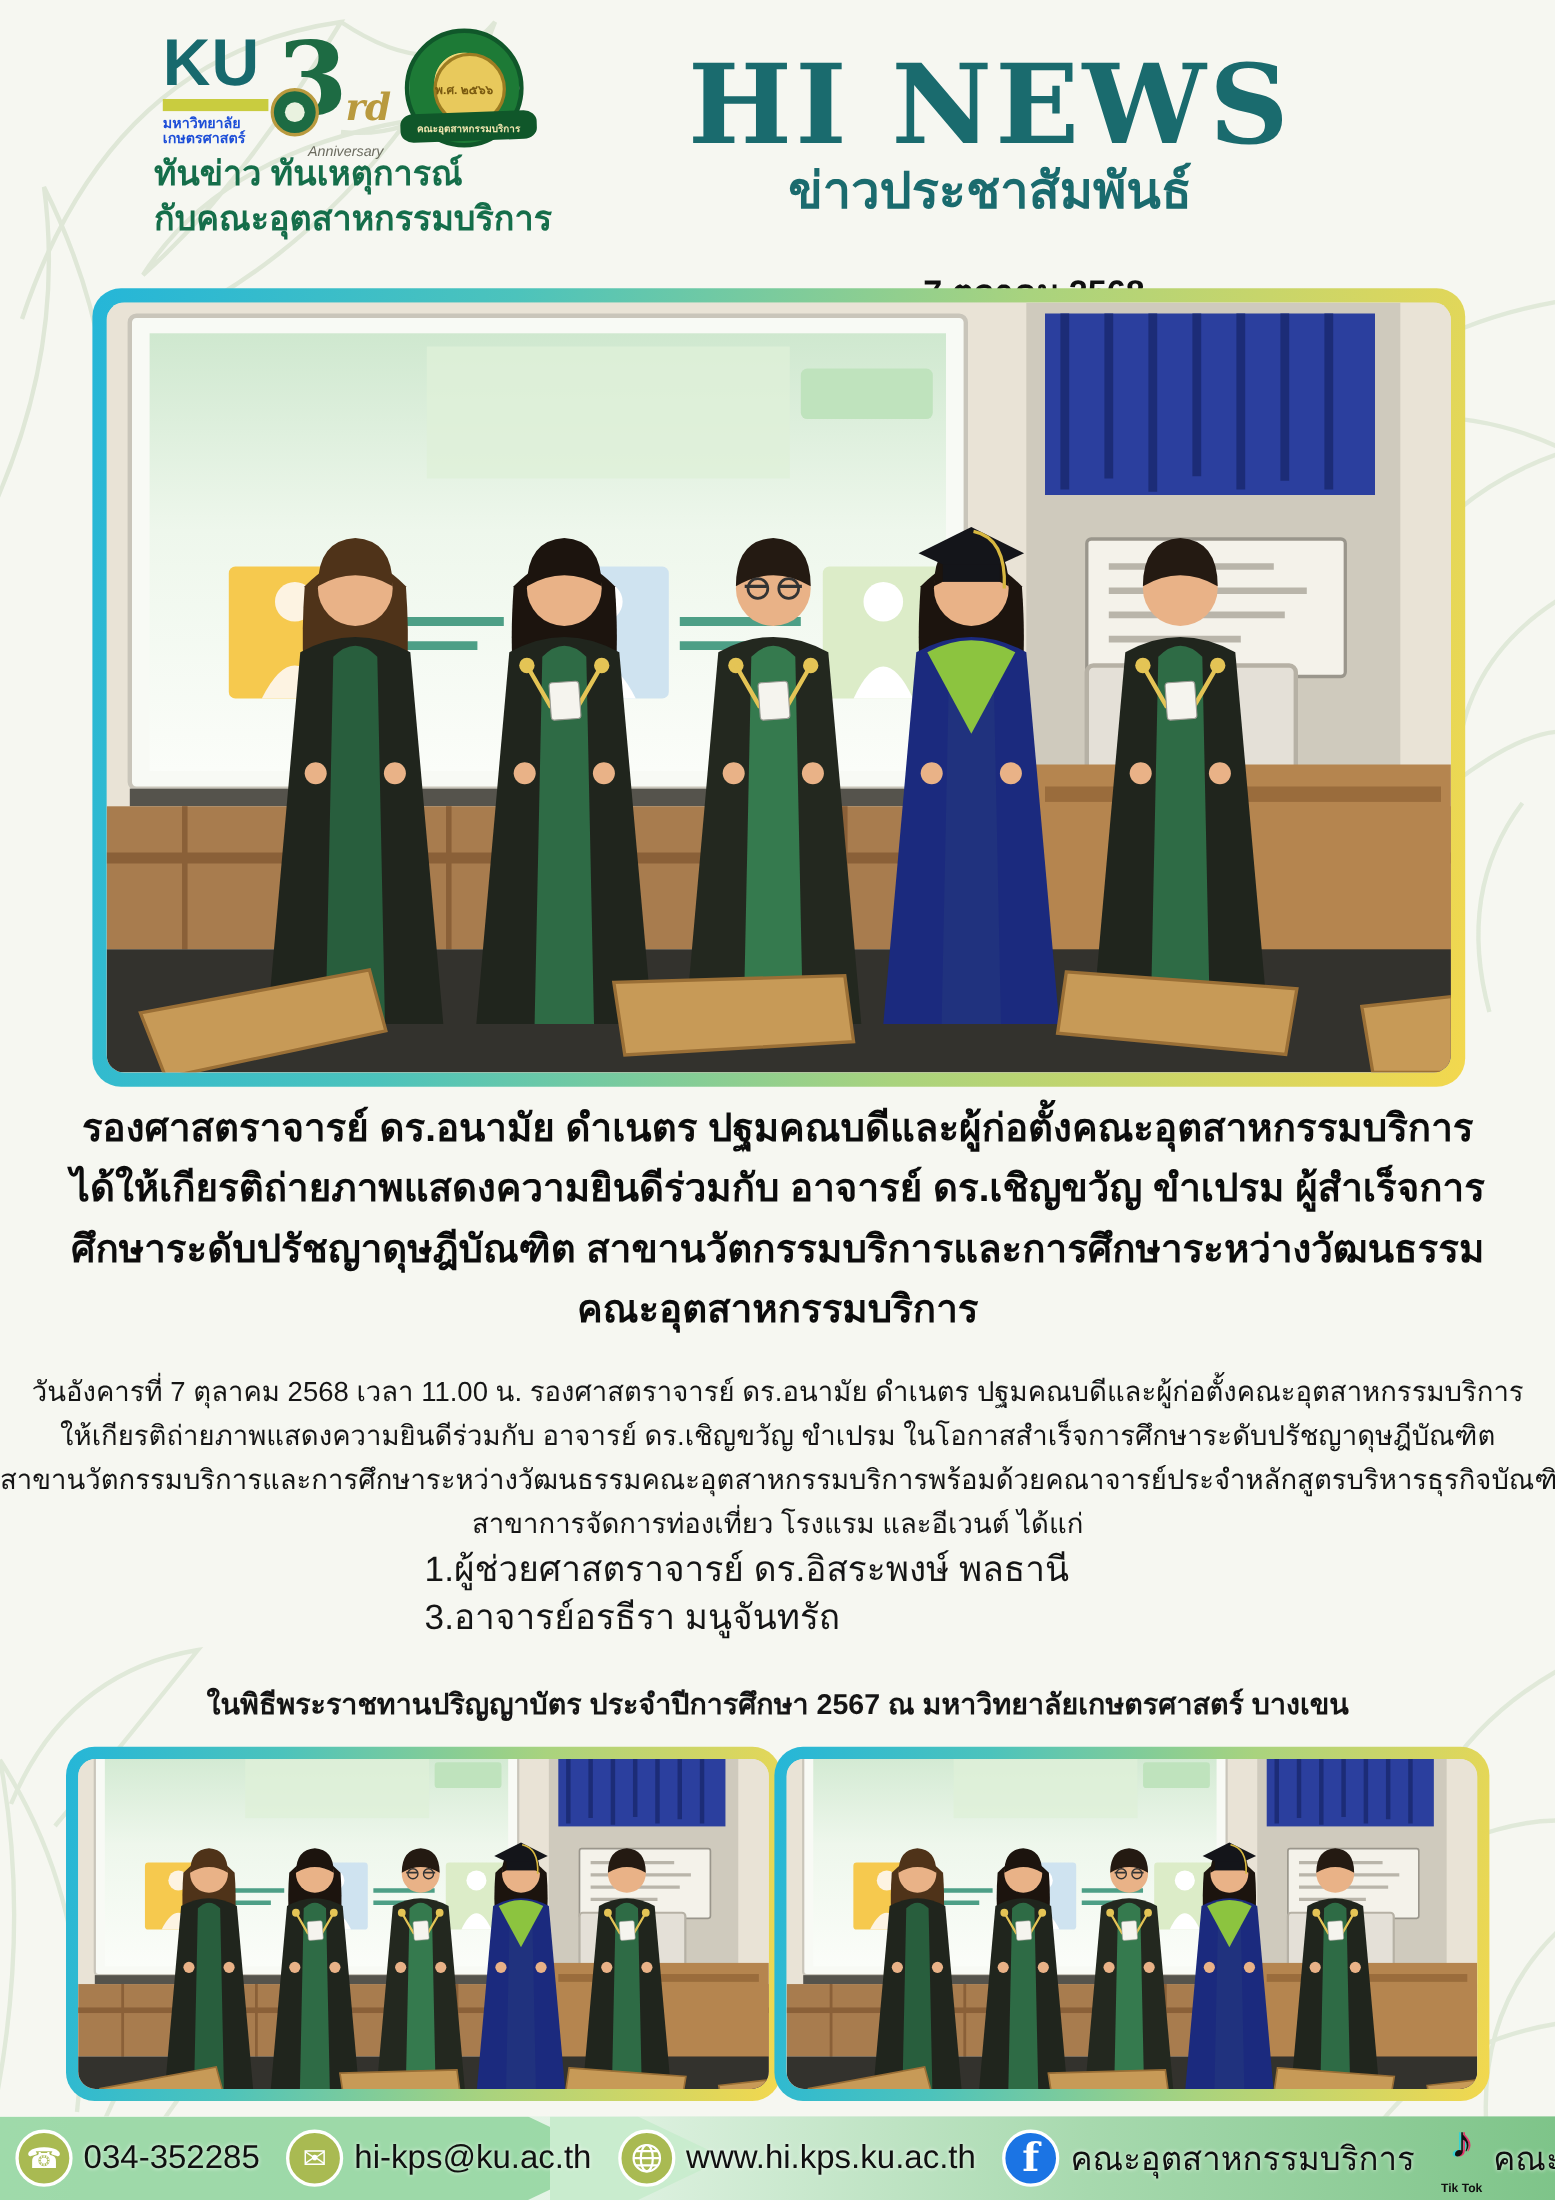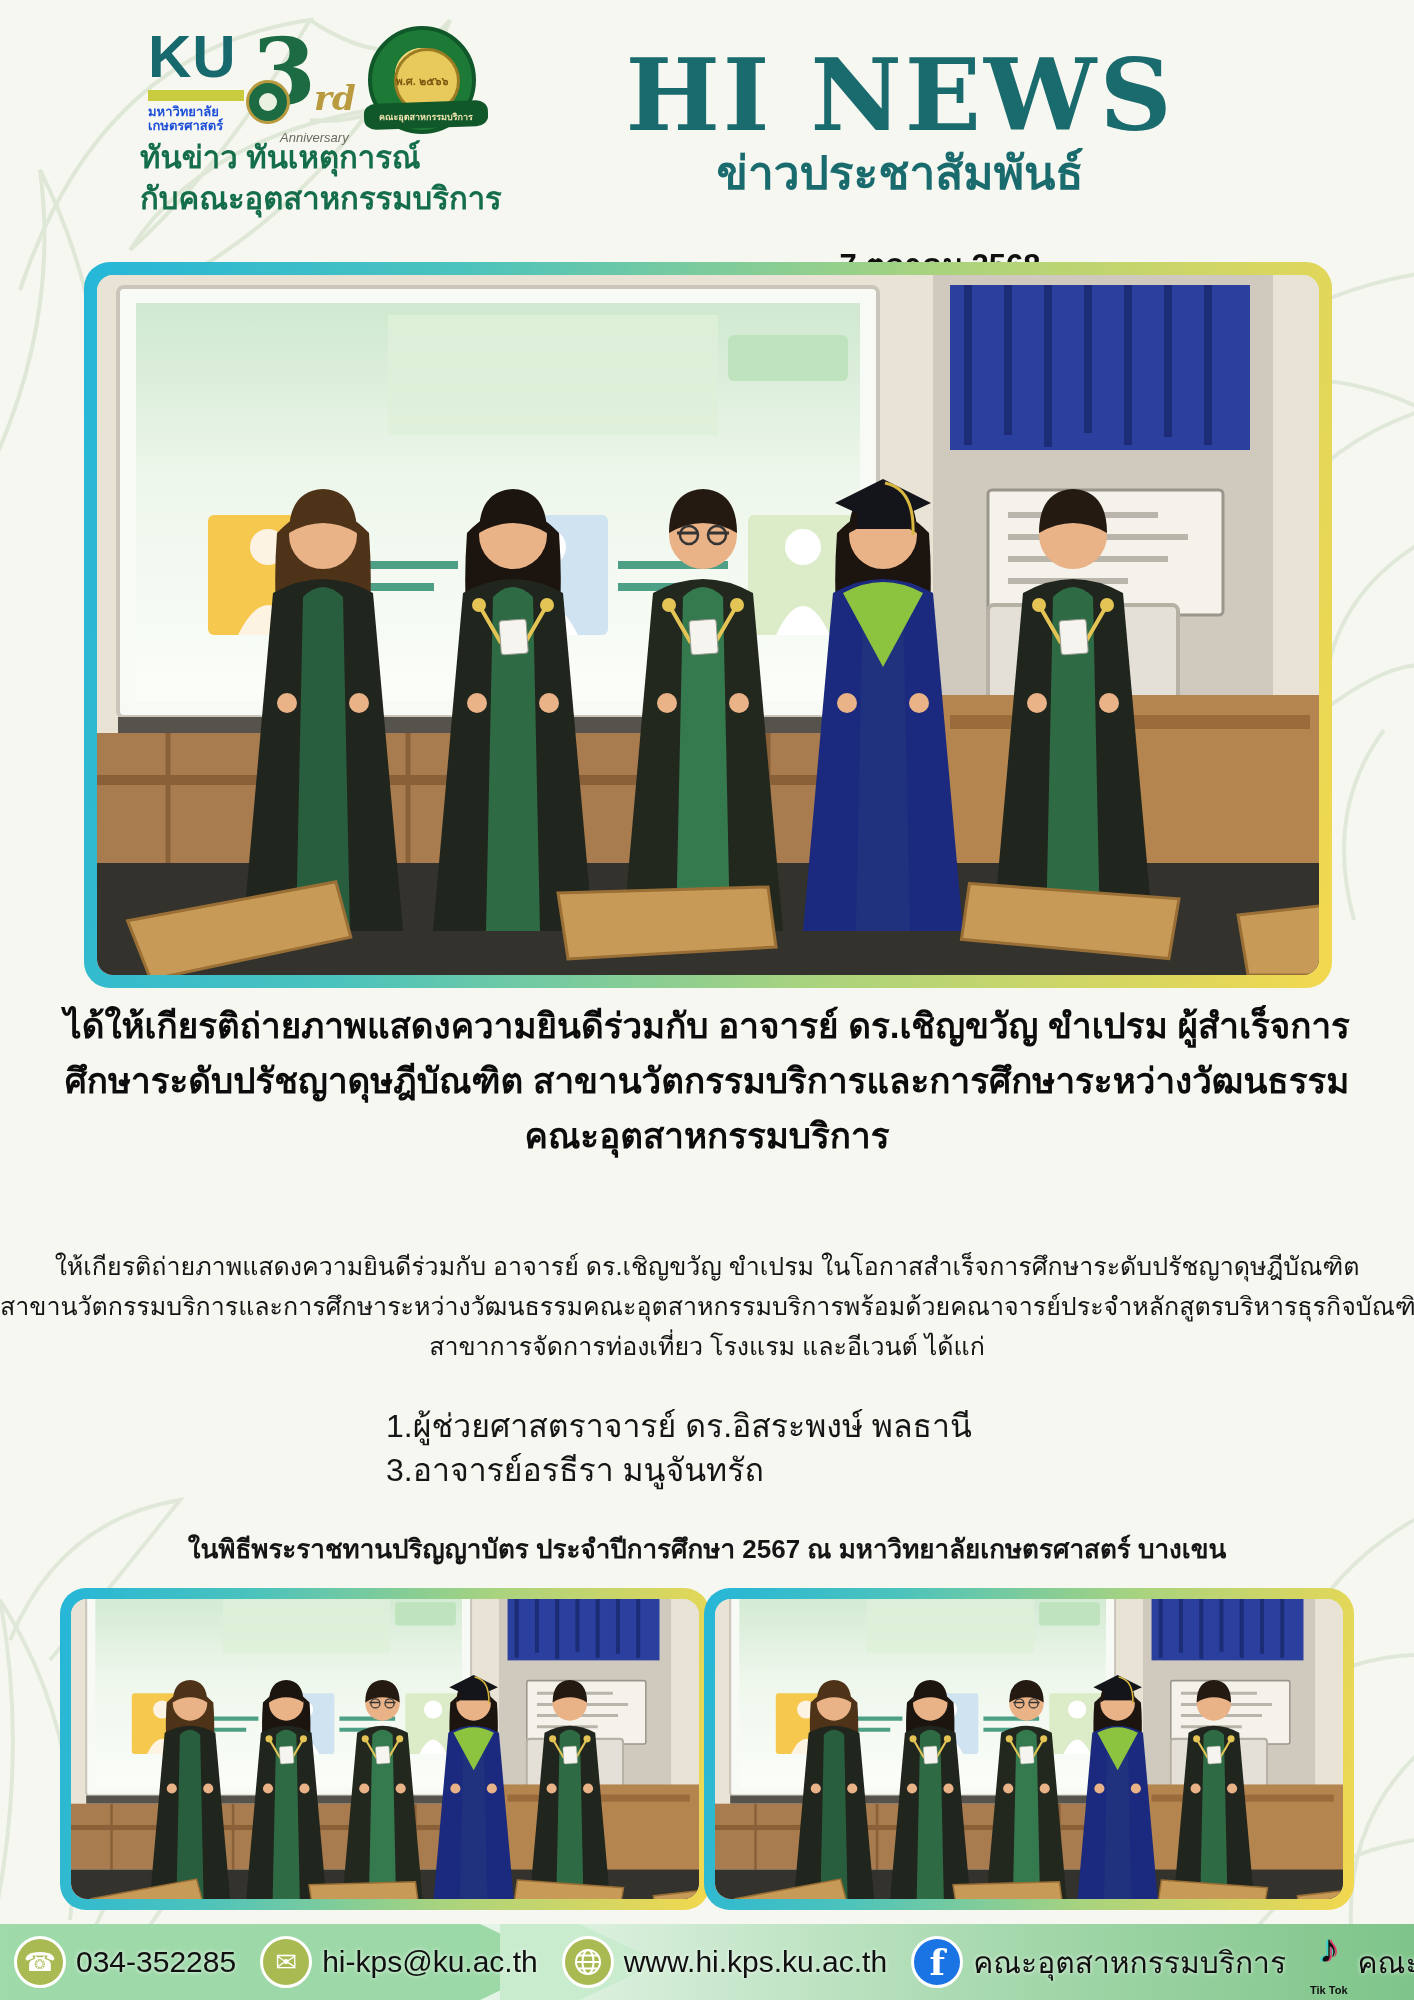--- a/index.html
+++ b/index.html
@@ -212,26 +212,28 @@
       <path d="M40 640 L250 612 L262 668 L60 700 Z" transform="rotate(-3 150 650)"></path>
       <path d="M470 618 L680 612 L688 672 L480 684 Z"></path>
       <path d="M880 612 L1090 620 L1082 680 L874 668 Z" transform="rotate(2 980 650)"></path>
       <path d="M1150 640 L1240 630 L1240 700 L1160 700 Z"></path>
     </g>
   </svg>
       </div>
   </div>
 
   <div class="headline">
+    <div>รองศาสตราจารย์ ดร.อนามัย ดำเนตร ปฐมคณบดีและผู้ก่อตั้งคณะอุตสาหกรรมบริการ</div>
     <div>ได้ให้เกียรติถ่ายภาพแสดงความยินดีร่วมกับ อาจารย์ ดร.เชิญขวัญ ขำเปรม ผู้สำเร็จการ</div>
     <div>ศึกษาระดับปรัชญาดุษฎีบัณฑิต สาขานวัตกรรมบริการและการศึกษาระหว่างวัฒนธรรม</div>
     <div>คณะอุตสาหกรรมบริการ</div>
   </div>
 
   <div class="bodytext">
+    <div>วันอังคารที่ 7 ตุลาคม 2568 เวลา 11.00 น. รองศาสตราจารย์ ดร.อนามัย ดำเนตร ปฐมคณบดีและผู้ก่อตั้งคณะอุตสาหกรรมบริการ</div>
     <div>ให้เกียรติถ่ายภาพแสดงความยินดีร่วมกับ อาจารย์ ดร.เชิญขวัญ ขำเปรม ในโอกาสสำเร็จการศึกษาระดับปรัชญาดุษฎีบัณฑิต</div>
     <div>สาขานวัตกรรมบริการและการศึกษาระหว่างวัฒนธรรมคณะอุตสาหกรรมบริการพร้อมด้วยคณาจารย์ประจำหลักสูตรบริหารธุรกิจบัณฑิต</div>
     <div>สาขาการจัดการท่องเที่ยว โรงแรม และอีเวนต์ ได้แก่</div>
   </div>
 
   <div class="namelist">
     <div>1.ผู้ช่วยศาสตราจารย์ ดร.อิสระพงษ์ พลธานี</div>
     <div>3.อาจารย์อรธีรา มนูจันทรัถ</div>
   </div>
 

